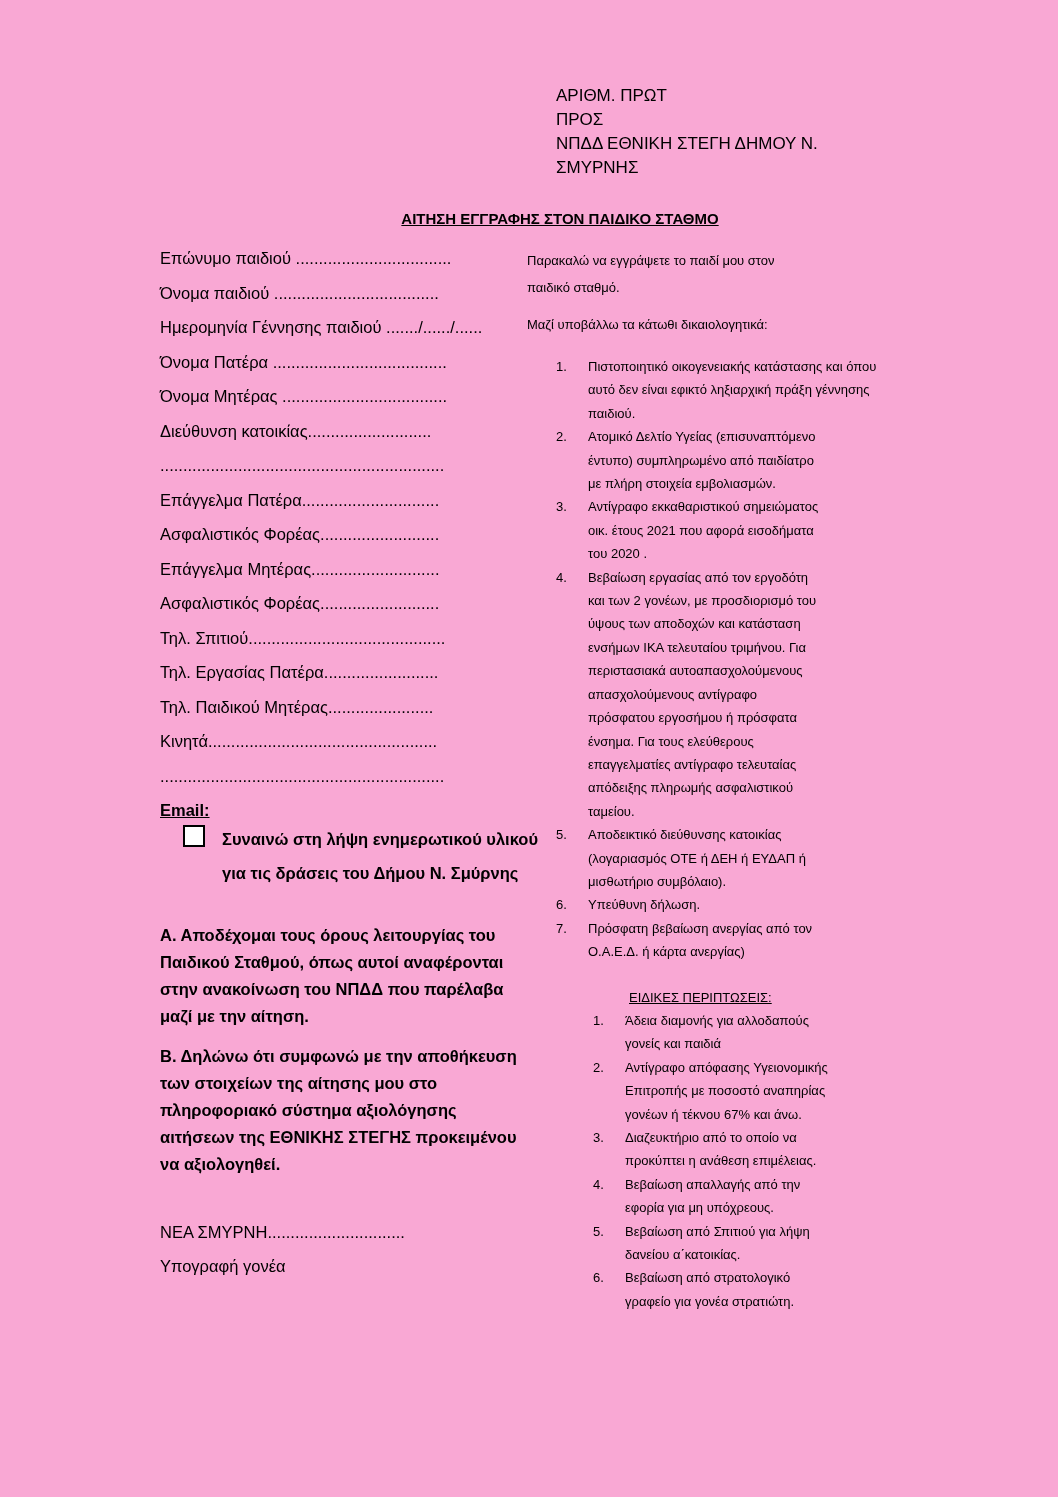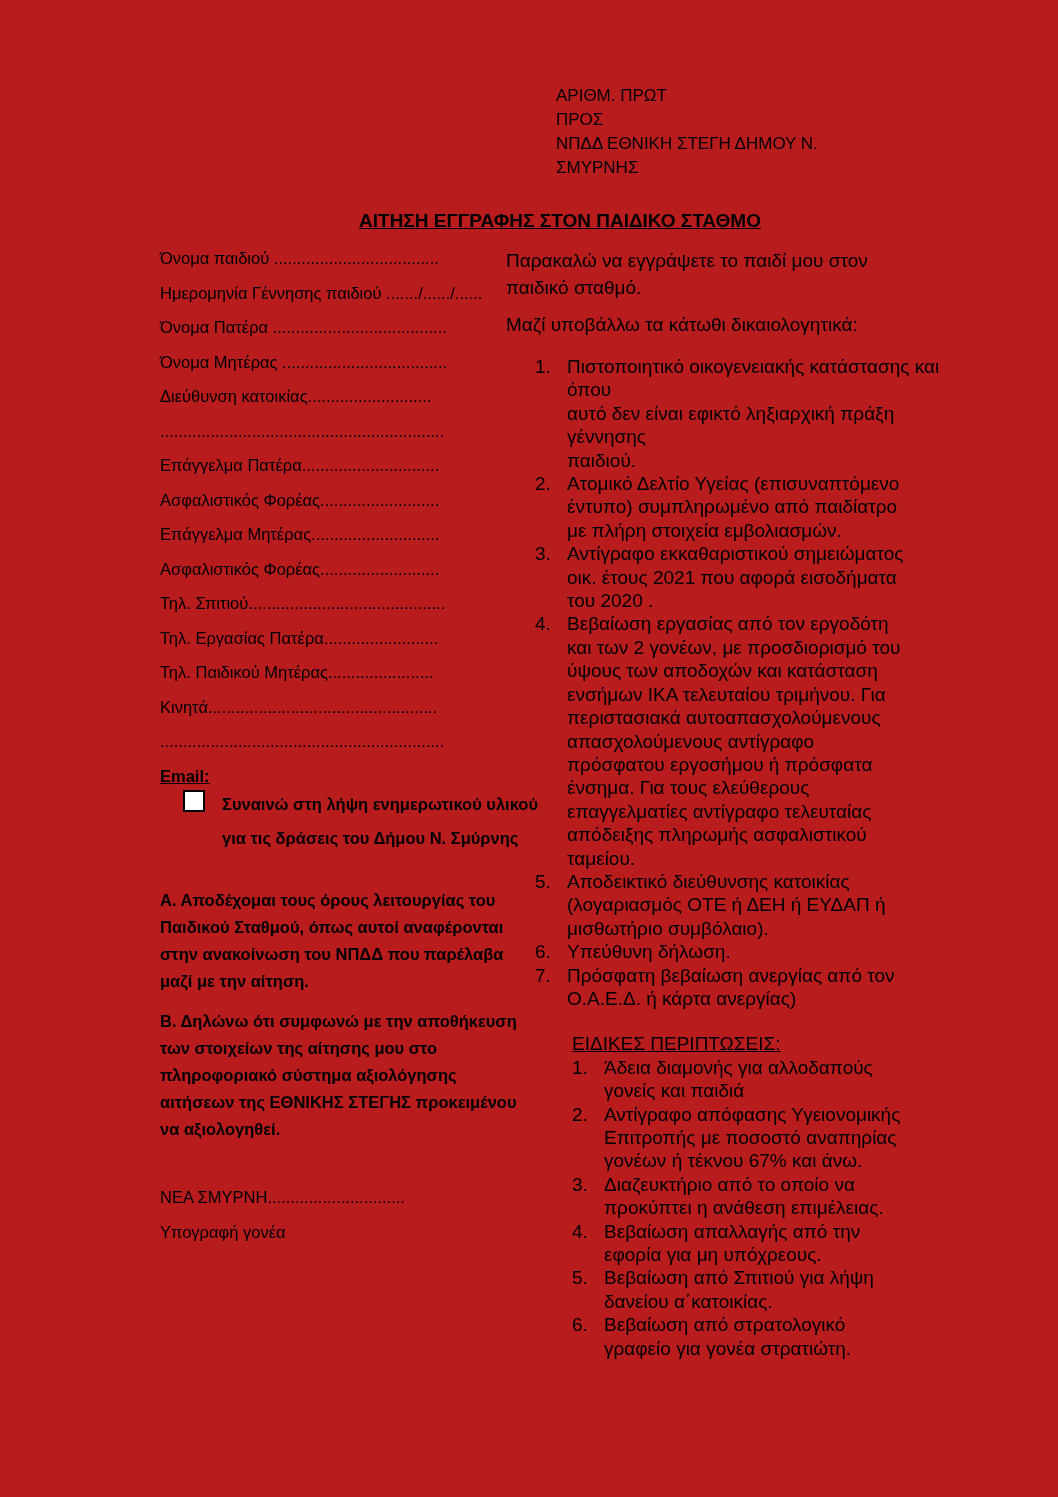--- a/index.html
+++ b/index.html
@@ -1,57 +1,57 @@
 <!DOCTYPE html>
 <html><head>
 <meta charset="utf-8">
 <style>
   html,body{margin:0;padding:0;background:#e8e8e8;}
   .page{
     position:relative;
     width:1058px;height:1497px;
-    background:#b91c1c;color:#000;
+    background:#f9a8d4;color:#000;
     font-family:"Liberation Sans","DejaVu Sans",sans-serif;
     overflow:hidden;
     margin:0 auto;
   }
   .header-block{
     position:absolute;left:556px;top:84px;
     font-size:17px;line-height:24px;
   }
   .doc-title{
     position:absolute;left:130px;top:210px;width:860px;
-    text-align:center;font-size:19px;font-weight:700;
+    text-align:center;font-size:15px;font-weight:700;
   }
   .doc-title .u{text-decoration:underline;}
   .left-col{
     position:absolute;left:160px;top:247px;width:390px;
     font-size:16.5px;
   }
   .field{line-height:22.5px;margin-bottom:12px;white-space:nowrap;}
   .email-label{display:inline-block;font-weight:700;text-decoration:underline;line-height:22.5px;}
   .consent-row{display:flex;margin-left:23px;}
   .checkbox{flex:0 0 auto;width:18px;height:18px;border:2px solid #000;margin-top:3px;background:#fff;}
   .consent-text{margin-left:17px;font-weight:700;line-height:34px;white-space:pre-line;}
   .para{line-height:27px;white-space:pre-line;font-weight:bold;}
   .para-a{margin-top:32px;}
   .para-b{margin-top:13px;}
   .city-line{margin-top:43px;line-height:22.5px;white-space:nowrap;}
   .signature{margin-top:12px;line-height:22.5px;}
   .right-col{
-    position:absolute;left:506px;top:247px;width:470px;
-    font-size:19px;
+    position:absolute;left:527px;top:247px;width:470px;
+    font-size:13px;
   }
   .intro{line-height:27px;white-space:pre-line;}
   .docs-heading{margin-top:10px;line-height:27px;}
   .doc-list{margin-top:17px;}
   .doc-item{display:flex;line-height:23.4px;}
   .doc-item .num{flex:0 0 32px;margin-left:29px;}
   .doc-item .txt{white-space:pre-line;}
-  .special-heading{margin-top:22px;margin-left:66px;line-height:23.4px;text-decoration:underline;}
+  .special-heading{margin-top:22px;margin-left:102px;line-height:23.4px;text-decoration:underline;}
   .sc-item{display:flex;line-height:23.4px;}
   .sc-item .num{flex:0 0 32px;margin-left:66px;}
   .sc-item .txt{white-space:pre-line;}
 </style>
 </head>
 <body>
 
 <div class="page">
 
   <div class="header-block">
@@ -59,20 +59,21 @@
     <div>ΠΡΟΣ</div>
     <div>ΝΠΔΔ ΕΘΝΙΚΗ ΣΤΕΓΗ ΔΗΜΟΥ Ν.</div>
     <div>ΣΜΥΡΝΗΣ</div>
   </div>
 
   <div class="doc-title">
     <span class="u">ΑΙΤΗΣΗ ΕΓΓΡΑΦΗΣ  ΣΤΟΝ ΠΑΙΔΙΚΟ ΣΤΑΘΜΟ</span>
   </div>
 
   <div class="left-col">
+    <div class="field">Επώνυμο παιδιού ..................................</div>
     <div class="field">Όνομα παιδιού  ....................................</div>
     <div class="field">Ημερομηνία Γέννησης παιδιού ......./....../......</div>
     <div class="field">Όνομα Πατέρα ......................................</div>
     <div class="field">Όνομα Μητέρας ....................................</div>
     <div class="field">Διεύθυνση κατοικίας...........................</div>
     <div class="field">..............................................................</div>
     <div class="field">Επάγγελμα Πατέρα..............................</div>
     <div class="field">Ασφαλιστικός Φορέας..........................</div>
     <div class="field">Επάγγελμα Μητέρας............................</div>
     <div class="field">Ασφαλιστικός Φορέας..........................</div>

